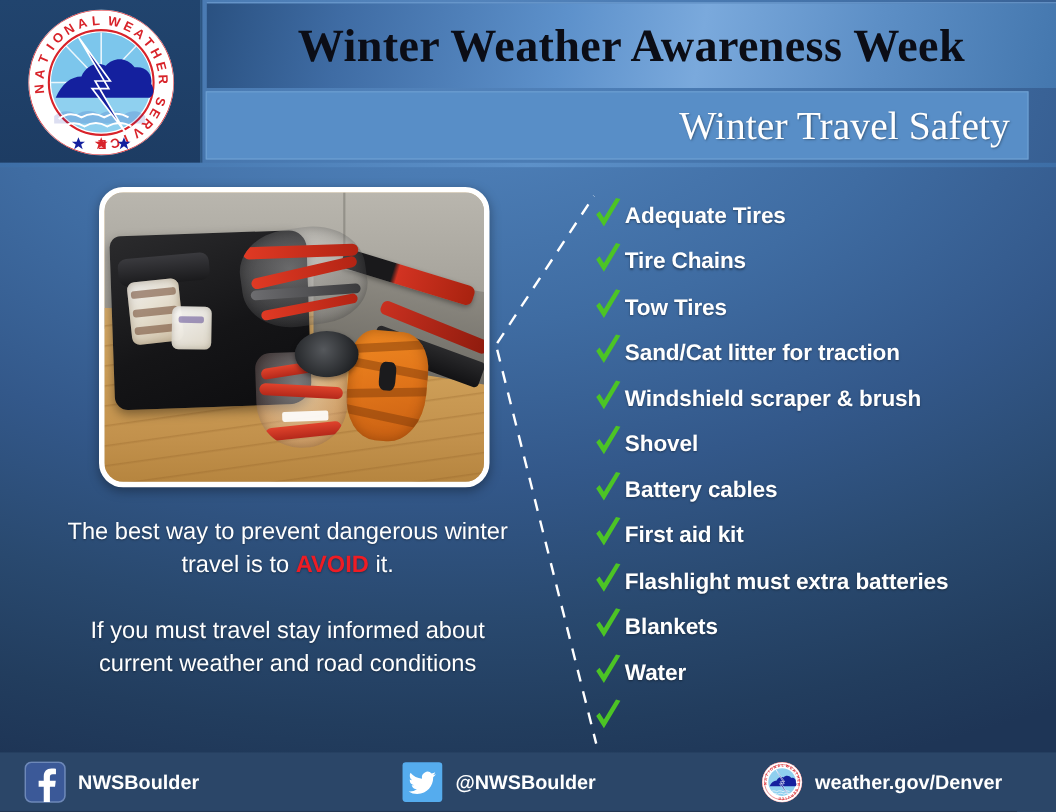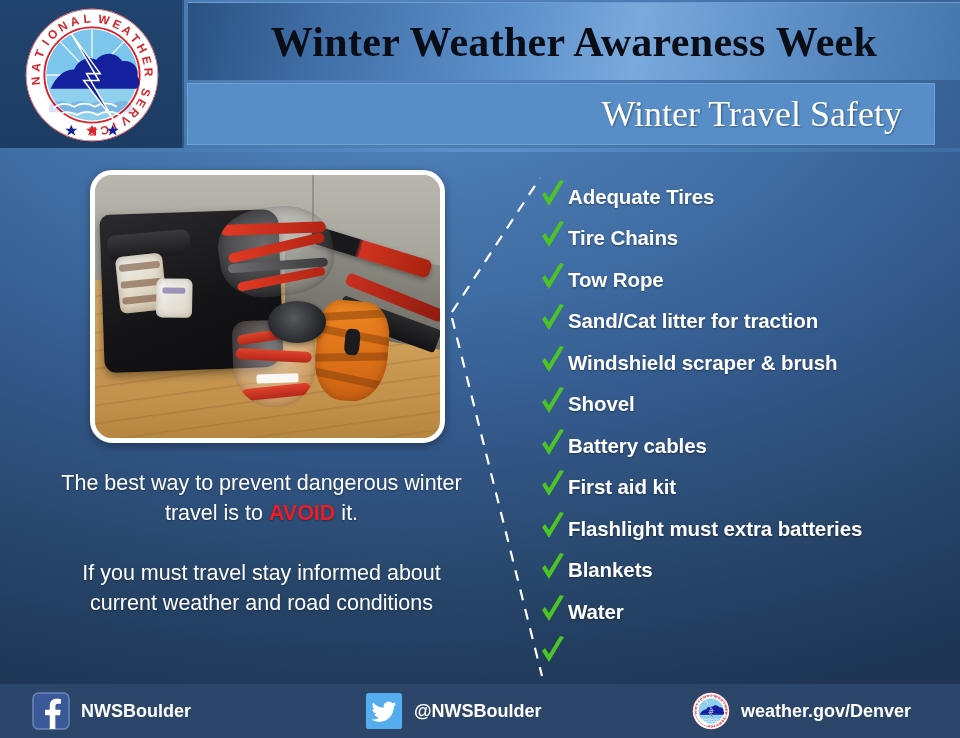--- a/index.html
+++ b/index.html
@@ -69,21 +69,21 @@
   .banner-sub {
     position: absolute;
     left: 187px; top: 83px;
     width: 748px; height: 62px;
     background: #588ec7;
     border: 1px solid #6fa0d2;
     box-sizing: border-box;
     display: flex;
     align-items: center;
     justify-content: flex-end;
-    padding-right: 32px;
+    padding-right: 16px;
   }
   .banner-sub-title {
     font-family: "Liberation Serif", serif;
     font-size: 36px;
     font-weight: 400;
     color: #ffffff;
     white-space: nowrap;
     text-shadow: 1px 1px 2px rgba(0,0,0,0.35);
     line-height: 1;
   }
@@ -301,21 +301,21 @@
     width: 960px; height: 54px;
     background: #2b4668;
     display: flex;
     align-items: center;
   }
   .footer-item {
     display: flex;
     align-items: center;
     position: absolute;
   }
-  .fi-fb { left: 32px; }
+  .fi-fb { left: 22px; }
   .fi-tw { left: 365px; }
   .fi-nws { left: 692px; }
   .footer-label {
     color: #ffffff;
     font-size: 18px;
     font-weight: 700;
     margin-left: 11px;
     white-space: nowrap;
   }
   .icon-box { width: 38px; height: 38px; flex: 0 0 auto; }
@@ -466,21 +466,21 @@
     <div class="check-row">
       <svg class="check-mark" viewBox="0 0 26 32">
           <path d="M2 16 L9 27 L24 2 L20 1 L9 19 L5 13 Z" fill="#4cc425"></path>
         </svg>
       <span class="check-label">Tire Chains</span>
     </div>
     <div class="check-row">
       <svg class="check-mark" viewBox="0 0 26 32">
           <path d="M2 16 L9 27 L24 2 L20 1 L9 19 L5 13 Z" fill="#4cc425"></path>
         </svg>
-      <span class="check-label">Tow Rope</span>
+      <span class="check-label">Tow Tires</span>
     </div>
     <div class="check-row">
       <svg class="check-mark" viewBox="0 0 26 32">
           <path d="M2 16 L9 27 L24 2 L20 1 L9 19 L5 13 Z" fill="#4cc425"></path>
         </svg>
       <span class="check-label">Sand/Cat litter for traction</span>
     </div>
     <div class="check-row">
       <svg class="check-mark" viewBox="0 0 26 32">
           <path d="M2 16 L9 27 L24 2 L20 1 L9 19 L5 13 Z" fill="#4cc425"></path>

